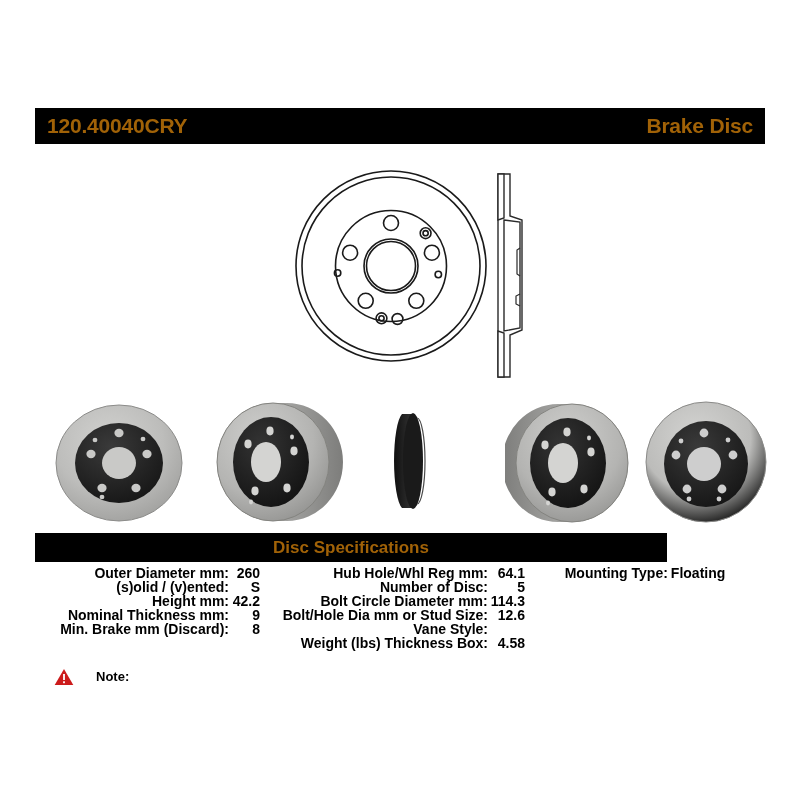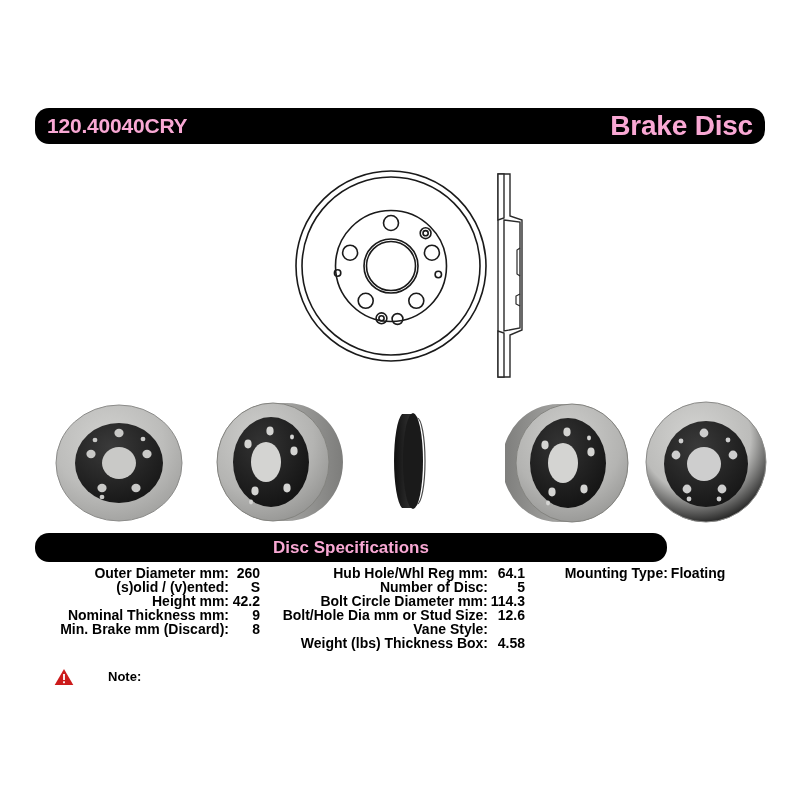--- a/index.html
+++ b/index.html
@@ -19,39 +19,38 @@
   .sheet {
     position: absolute;
     left: 0; top: 0;
     width: 800px; height: 800px;
   }
 
   
   .banner {
     position: absolute;
     background: #000000;
-    color: #f9a8d4;
+    color: #a16207;
     display: flex;
     align-items: center;
-    border-radius: 14px;
   }
   #header-bar {
     left: 35px; top: 108px;
     width: 730px; height: 36px;
     justify-content: space-between;
     padding: 0 12px;
     box-sizing: border-box;
   }
   #part-number {
     font-size: 21px;
     font-weight: bold;
     letter-spacing: -0.2px;
   }
   #product-type {
-    font-size: 28px;
+    font-size: 21px;
     font-weight: bold;
     letter-spacing: -0.2px;
   }
   #spec-banner {
     left: 35px; top: 533px;
     width: 632px; height: 29px;
     justify-content: center;
   }
   #spec-banner-title {
     font-size: 17px;
@@ -92,21 +91,21 @@
   #spec-col-right .spec-row { justify-content: center; }
   #spec-col-right .spec-label { flex: 0 0 auto; text-align: right; }
   #spec-col-right .spec-value { min-width: 0; }
 
   
   #note-row {
     position: absolute;
     left: 52px; top: 666px;
     display: flex;
     align-items: center;
-    gap: 32px;
+    gap: 20px;
   }
   #warning-icon { width: 24px; height: 21px; display: block; }
   #note-label {
     font-size: 13px;
     font-weight: bold;
   }
 
   
   .art { position: absolute; }
   #disc-face-drawing { left: 293px; top: 168px; }

